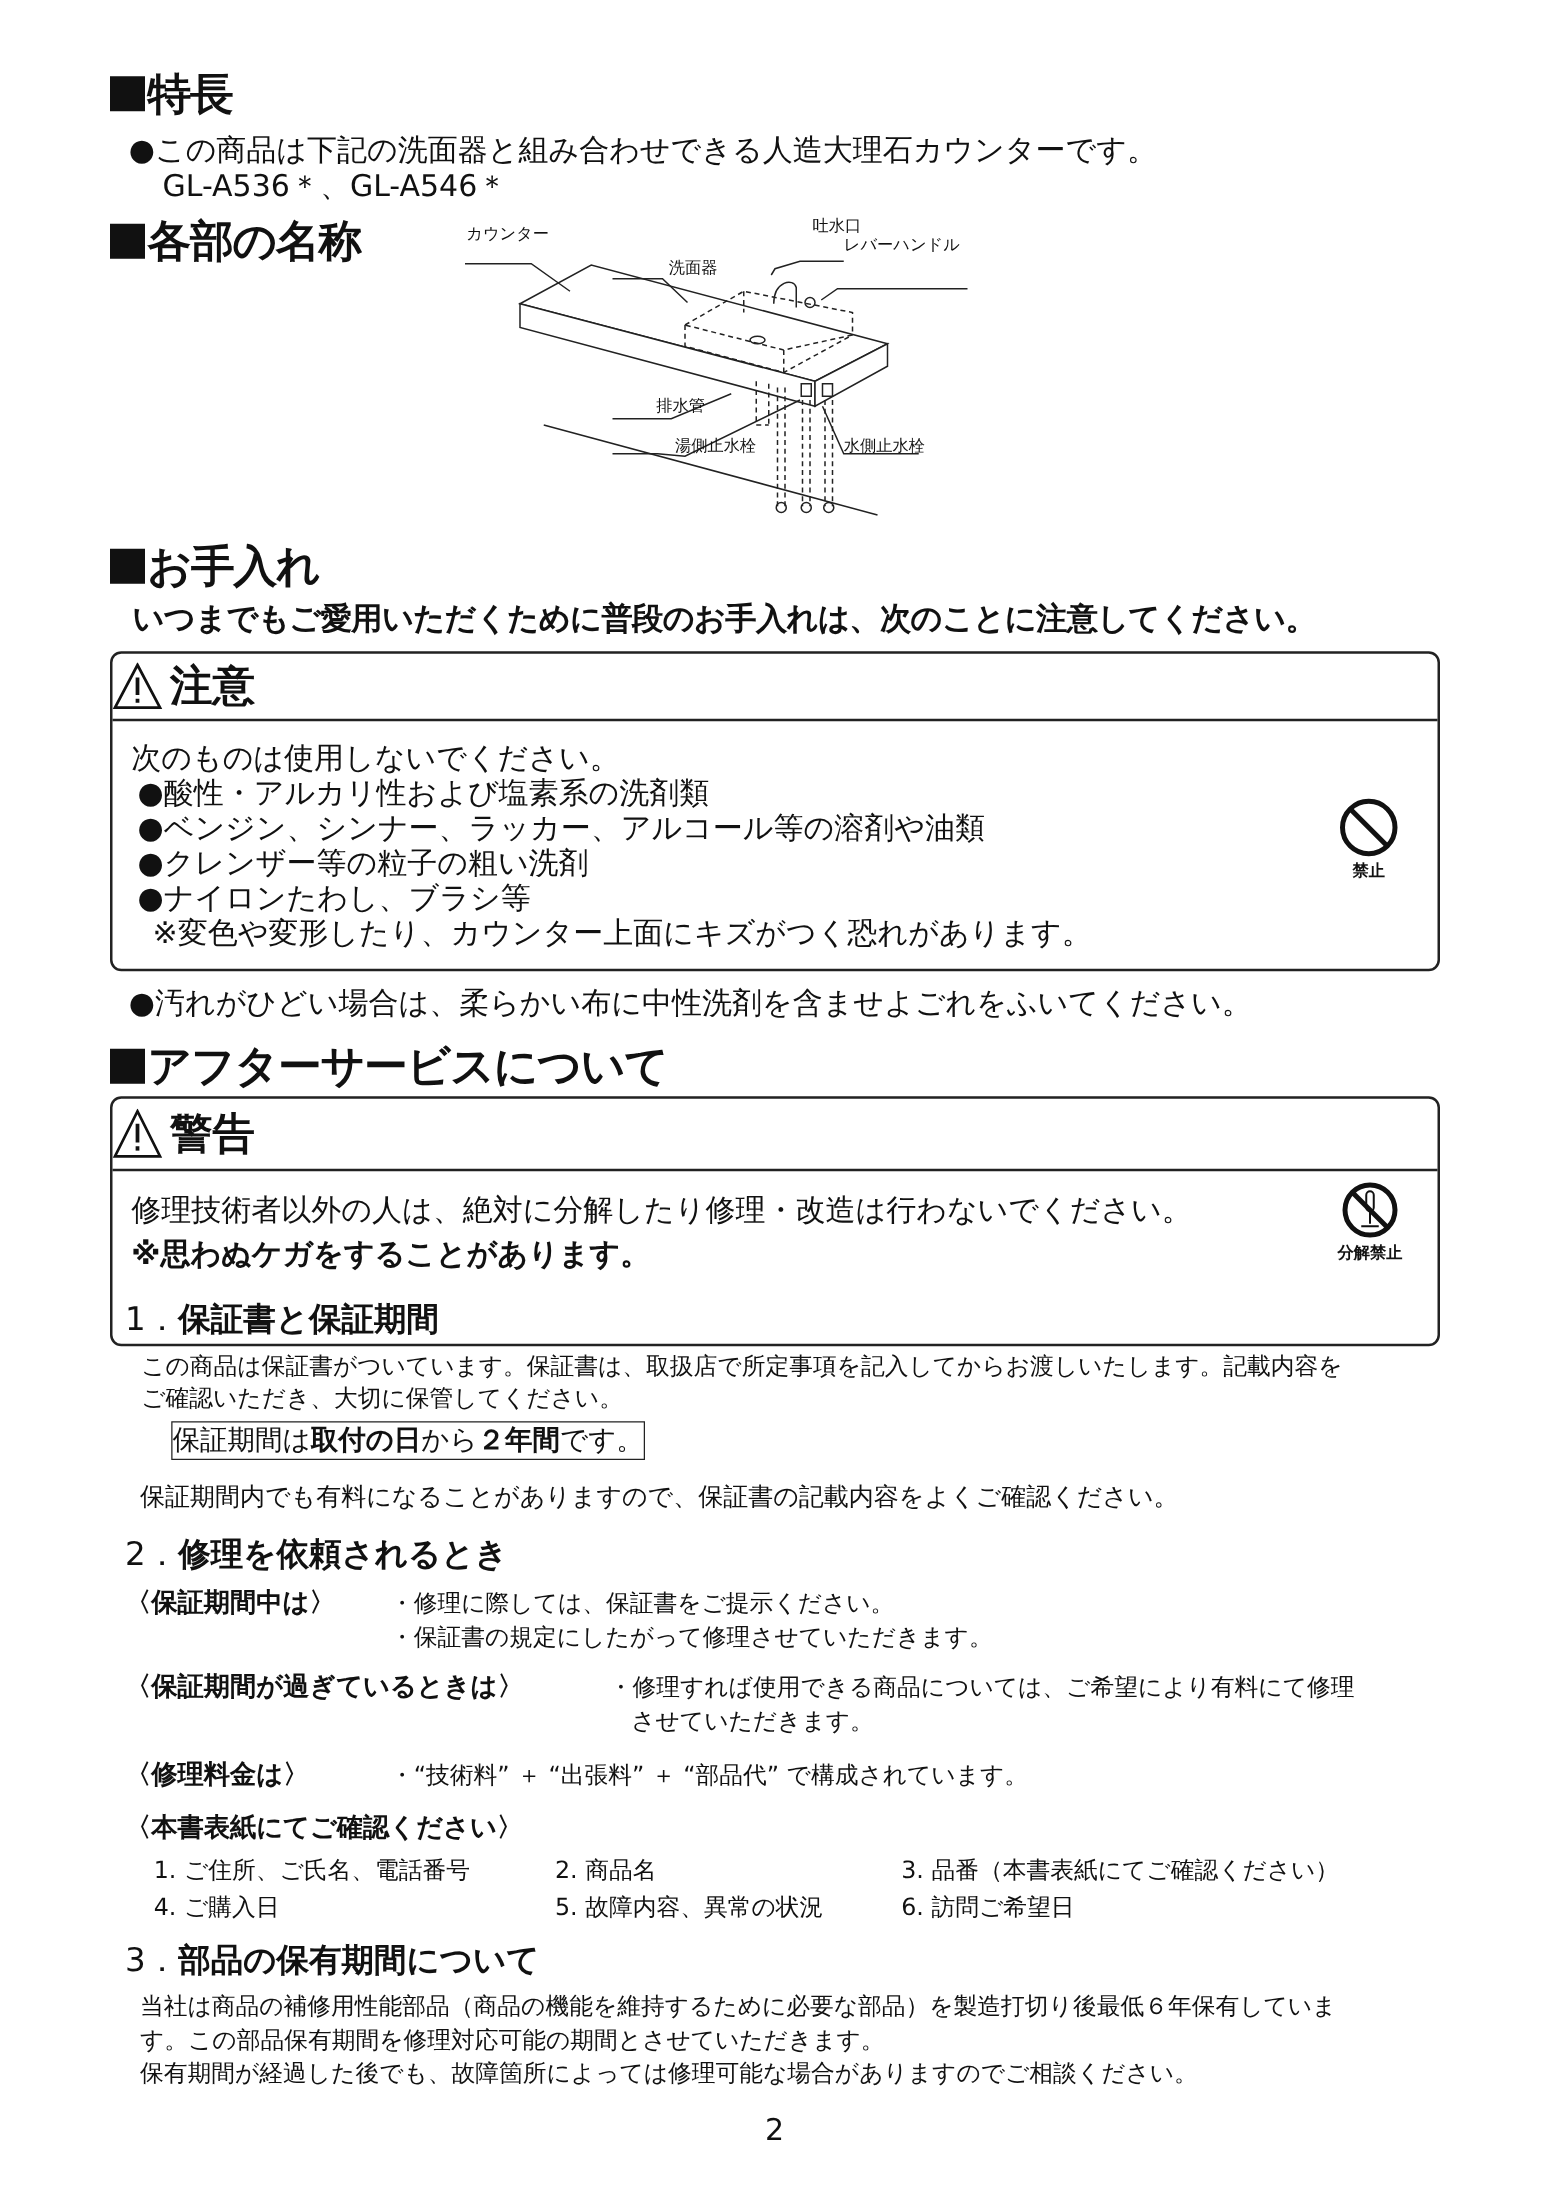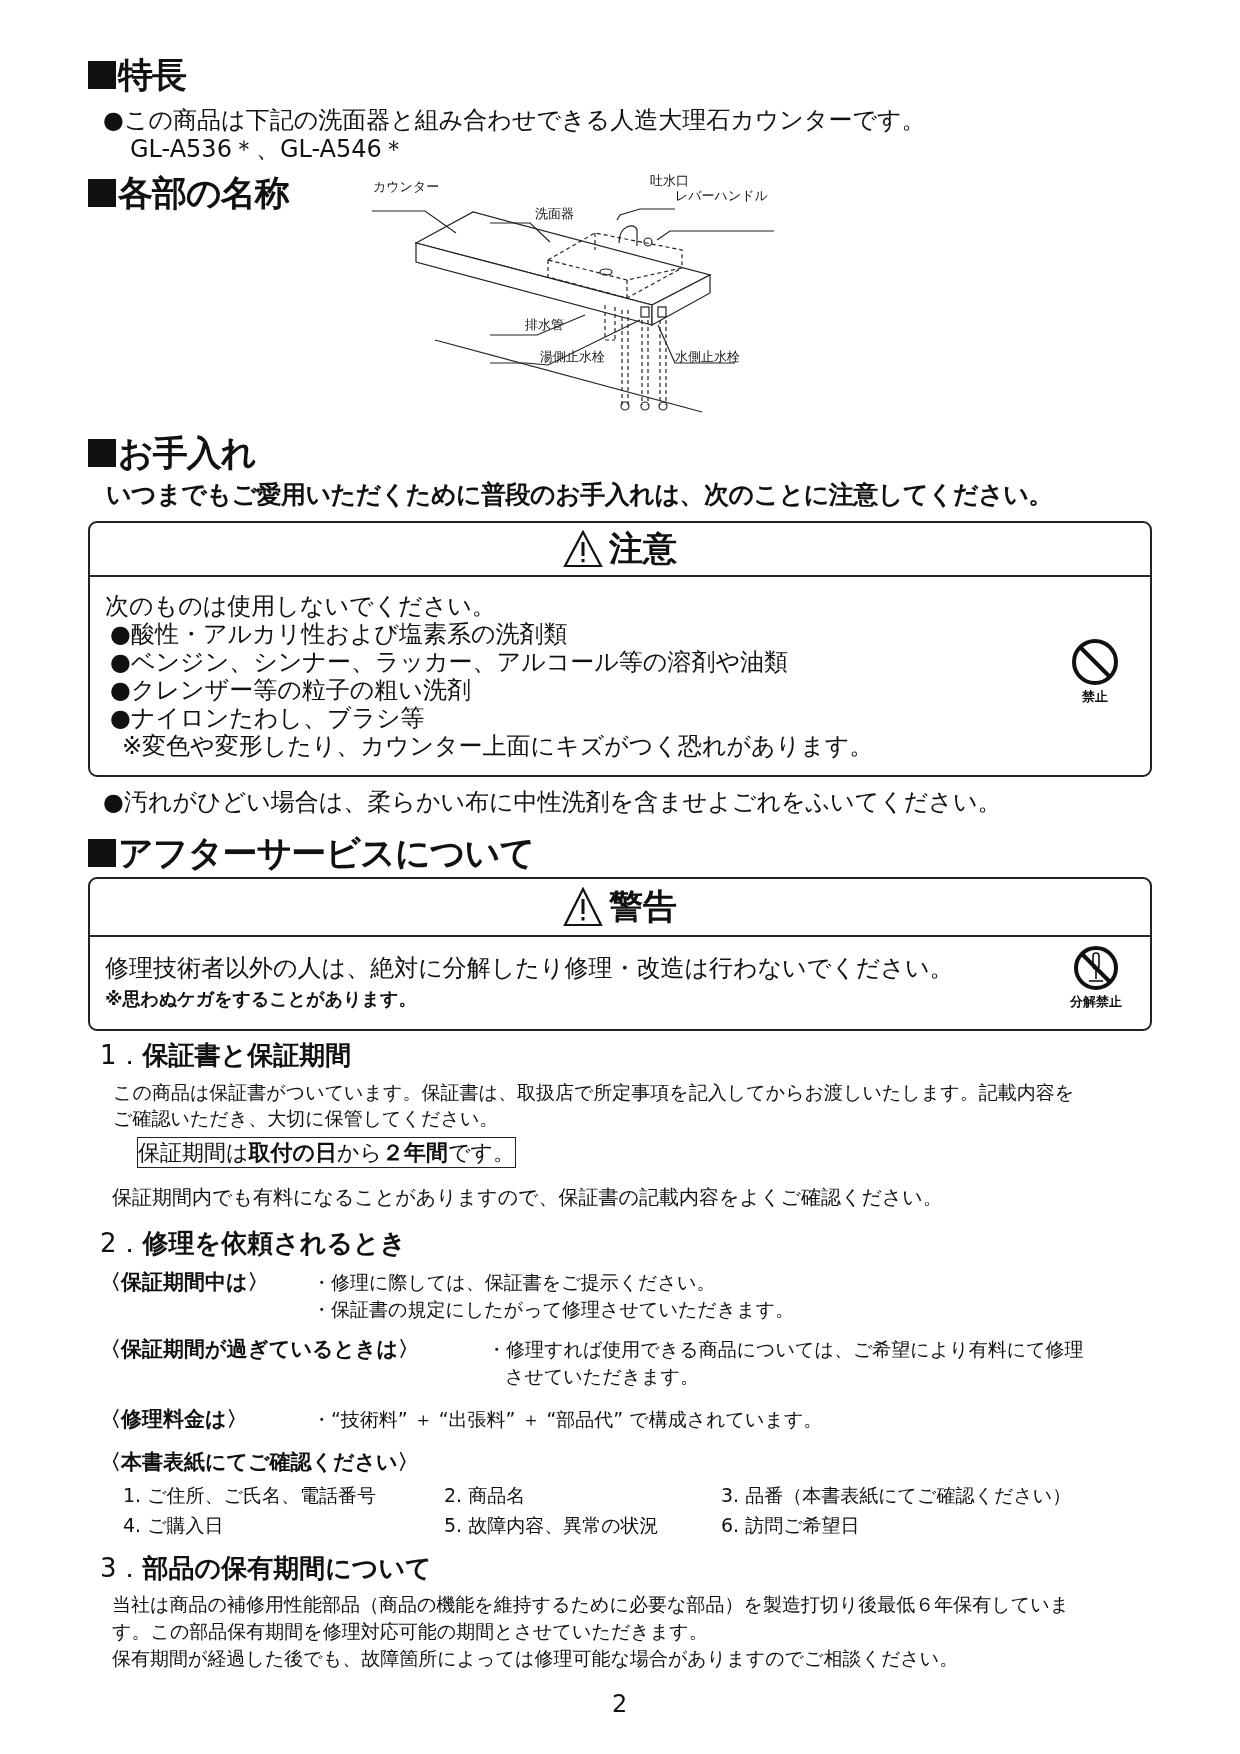--- a/index.html
+++ b/index.html
@@ -11,21 +11,21 @@
   .h1 { font-size: 35px; font-weight: bold; letter-spacing: -1px; }
   .h1 .sq { display: inline-block; width: 28px; height: 28px; background: #111; margin-right: 2px; vertical-align: -2px; }
   .body20 { font-size: 24px; }
   .body22 { font-size: 20px; }
   .lead { font-size: 25px; font-weight: bold; letter-spacing: -0.5px; }
   .box {
     position: absolute; border: 2px solid #222; border-radius: 9px; box-sizing: border-box;
   }
   .box .hdr {
     position: absolute; left: 0; right: 0; top: 0; border-bottom: 2px solid #222;
-    display: flex; align-items: center; justify-content: center;
+    display: flex; align-items: center; 
   }
   .box .hdr .ttl { font-size: 34px; font-weight: bold; margin-left: 6px; }
   .prohib { position: absolute; text-align: center; }
   .prohib .lbl { font-size: 13px; font-weight: bold; display: block; margin-top: -2px; }
   .sub-h { font-size: 26px; font-weight: bold; }
   .sub-h .num { font-weight: normal; }
   .bracket { font-size: 21px; font-weight: bold; }
   .small19 { font-size: 19px; }
   .diag-label { font-size: 13px; }
 </style>
@@ -126,31 +126,31 @@
     </svg>
     <span class="lbl">禁止</span>
   </div>
 </div>
 <div class="abs body20" style="left:103px; top:786px;">●汚れがひどい場合は、柔らかい布に中性洗剤を含ませよごれをふいてください。</div>
 
 <div class="abs h1" style="left:88px; top:830px;">
   <span class="sq"></span><span>アフターサービスについて</span>
 </div>
 
-<div class="box" style="left:88px; top:877px; width:1064px; height:154px;">
+<div class="box" style="left:88px; top:877px; width:1064px; height:200px;">
   <div class="hdr" style="height:56px;">
     <svg width="40" height="40" viewBox="0 0 40 40">
       <polygon points="20,2 38,38 2,38" fill="none" stroke="#111" stroke-width="2.2"></polygon>
       <rect x="18.5" y="12" width="3" height="15" fill="#111"></rect>
       <rect x="18.5" y="30" width="3" height="3.5" fill="#111"></rect>
     </svg>
     <span class="ttl">警告</span>
   </div>
   <div class="abs body20" style="left:15px; top:73px;">修理技術者以外の人は、絶対に分解したり修理・改造は行わないでください。</div>
-  <div class="abs" style="left:15px; top:108px; font-size:18px; font-weight:bold;">※思わぬケガをすることがあります。</div>
+  <div class="abs" style="left:15px; top:108px; font-size:24px; font-weight:bold;">※思わぬケガをすることがあります。</div>
   <div class="prohib" style="left:970px; top:66px; width:72px;">
     <svg width="46" height="46" viewBox="0 0 46 46">
       <circle cx="23" cy="23" r="20" fill="none" stroke="#111" stroke-width="4"></circle>
       <line x1="9" y1="9" x2="37" y2="37" stroke="#111" stroke-width="4"></line>
       <rect x="20" y="8" width="6" height="16" rx="3" fill="none" stroke="#111" stroke-width="1.6"></rect>
       <line x1="23" y1="24" x2="23" y2="34" stroke="#111" stroke-width="1.6"></line>
       <line x1="16" y1="36" x2="30" y2="36" stroke="#111" stroke-width="1.6"></line>
     </svg>
     <span class="lbl">分解禁止</span>
   </div>

